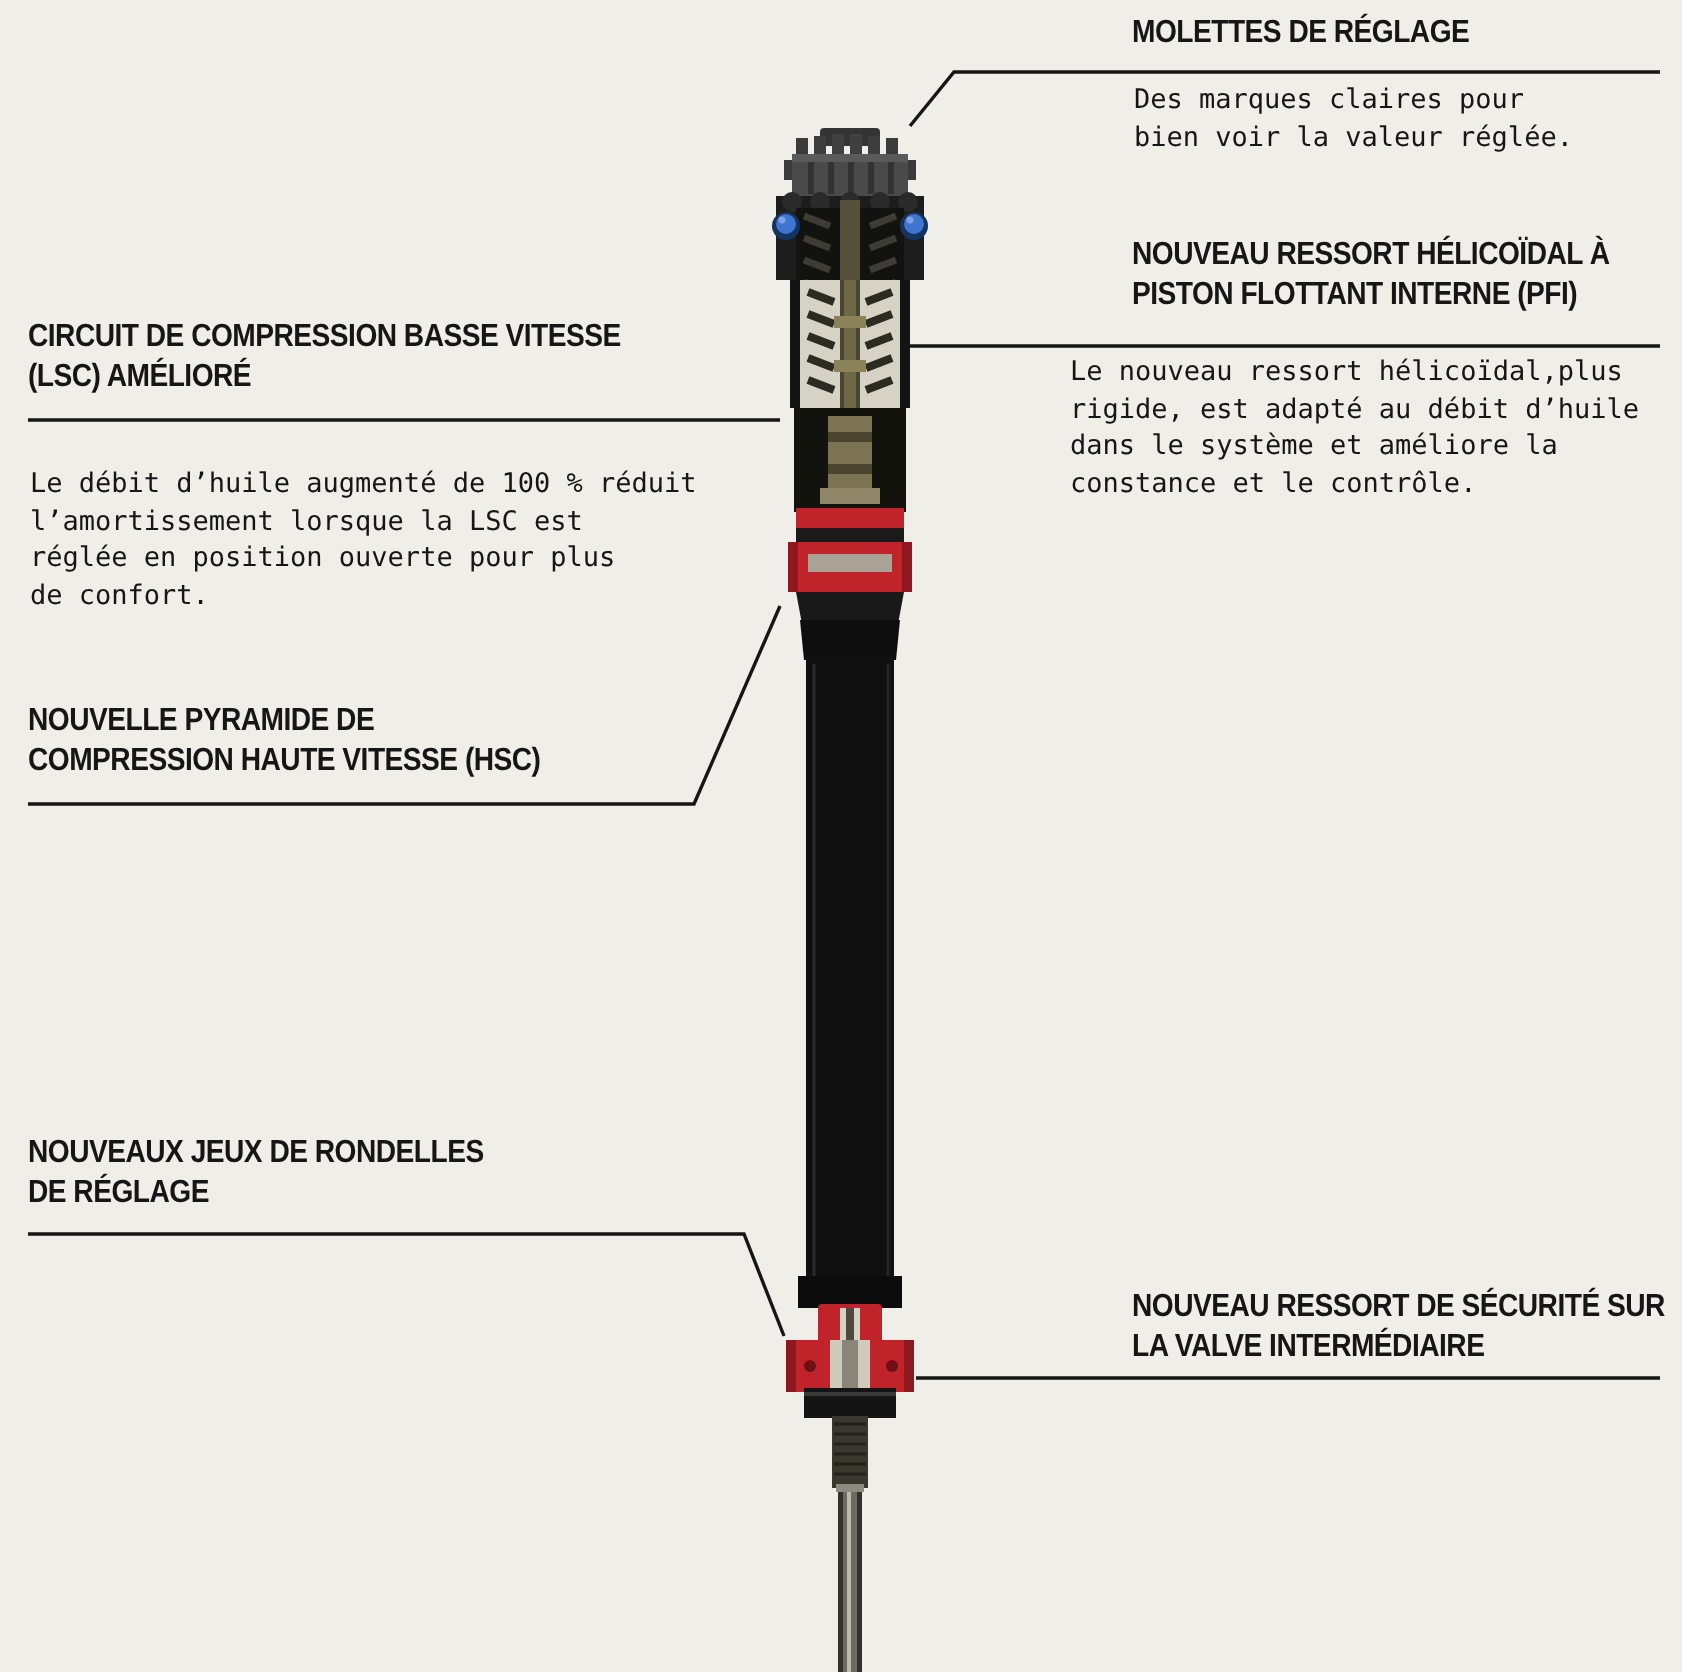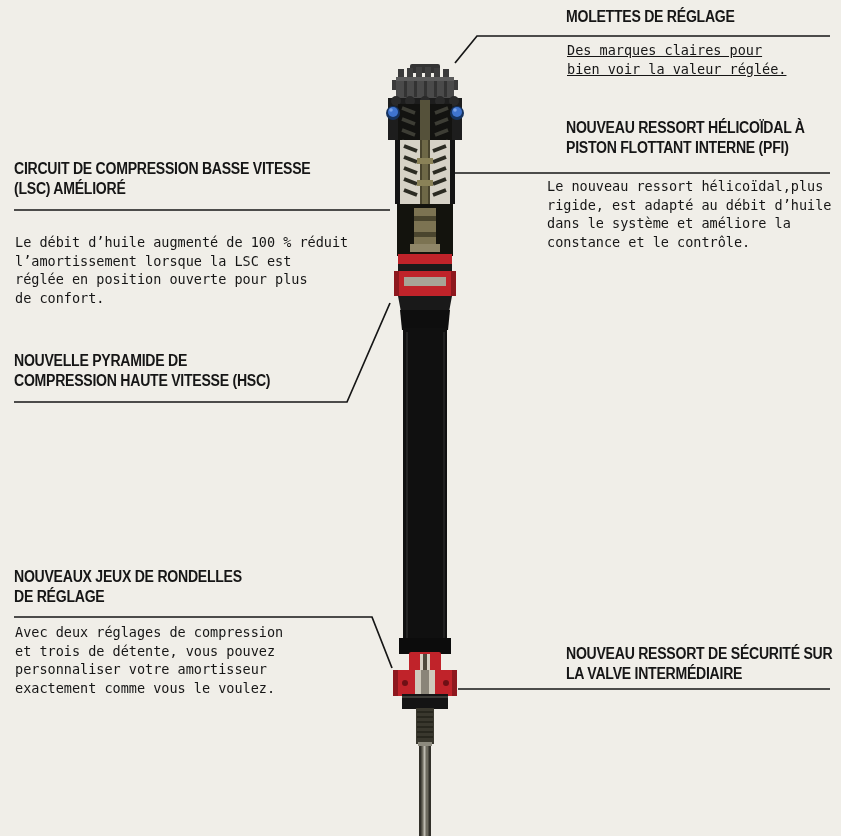--- a/index.html
+++ b/index.html
@@ -159,32 +159,28 @@
   <p class="co-body" style="left:15px;top:233px;">Le débit d’huile augmenté de 100 % réduit
 l’amortissement lorsque la LSC est
 réglée en position ouverte pour plus
 de confort.</p>
 
   <h2 class="co-title" style="left:14px;top:351px;">NOUVELLE PYRAMIDE DE
 COMPRESSION HAUTE VITESSE (HSC)</h2>
 
   <h2 class="co-title" style="left:14px;top:567px;">NOUVEAUX JEUX DE RONDELLES
 DE RÉGLAGE</h2>
-  <p class="co-body" style="left:15px;top:623px;">Avec deux réglages de compression
-et trois de détente, vous pouvez
-personnaliser votre amortisseur
-exactement comme vous le voulez.</p>
 
   <h2 class="co-title" style="left:566px;top:7px;">MOLETTES DE RÉGLAGE</h2>
-  <p class="co-body" style="left:567px;top:41px;text-decoration:underline;">Des marques claires pour
+  <p class="co-body" style="left:567px;top:41px;">Des marques claires pour
 bien voir la valeur réglée.</p>
 
   <h2 class="co-title" style="left:566px;top:118px;">NOUVEAU RESSORT HÉLICOÏDAL À
 PISTON FLOTTANT INTERNE (PFI)</h2>
-  <p class="co-body" style="left:547px;top:177px;">Le nouveau ressort hélicoïdal,plus
+  <p class="co-body" style="left:535px;top:177px;">Le nouveau ressort hélicoïdal,plus
 rigide, est adapté au débit d’huile
 dans le système et améliore la
 constance et le contrôle.</p>
 
   <h2 class="co-title" style="left:566px;top:644px;">NOUVEAU RESSORT DE SÉCURITÉ SUR
 LA VALVE INTERMÉDIAIRE</h2>
 
 </div>
 
 </body></html>

